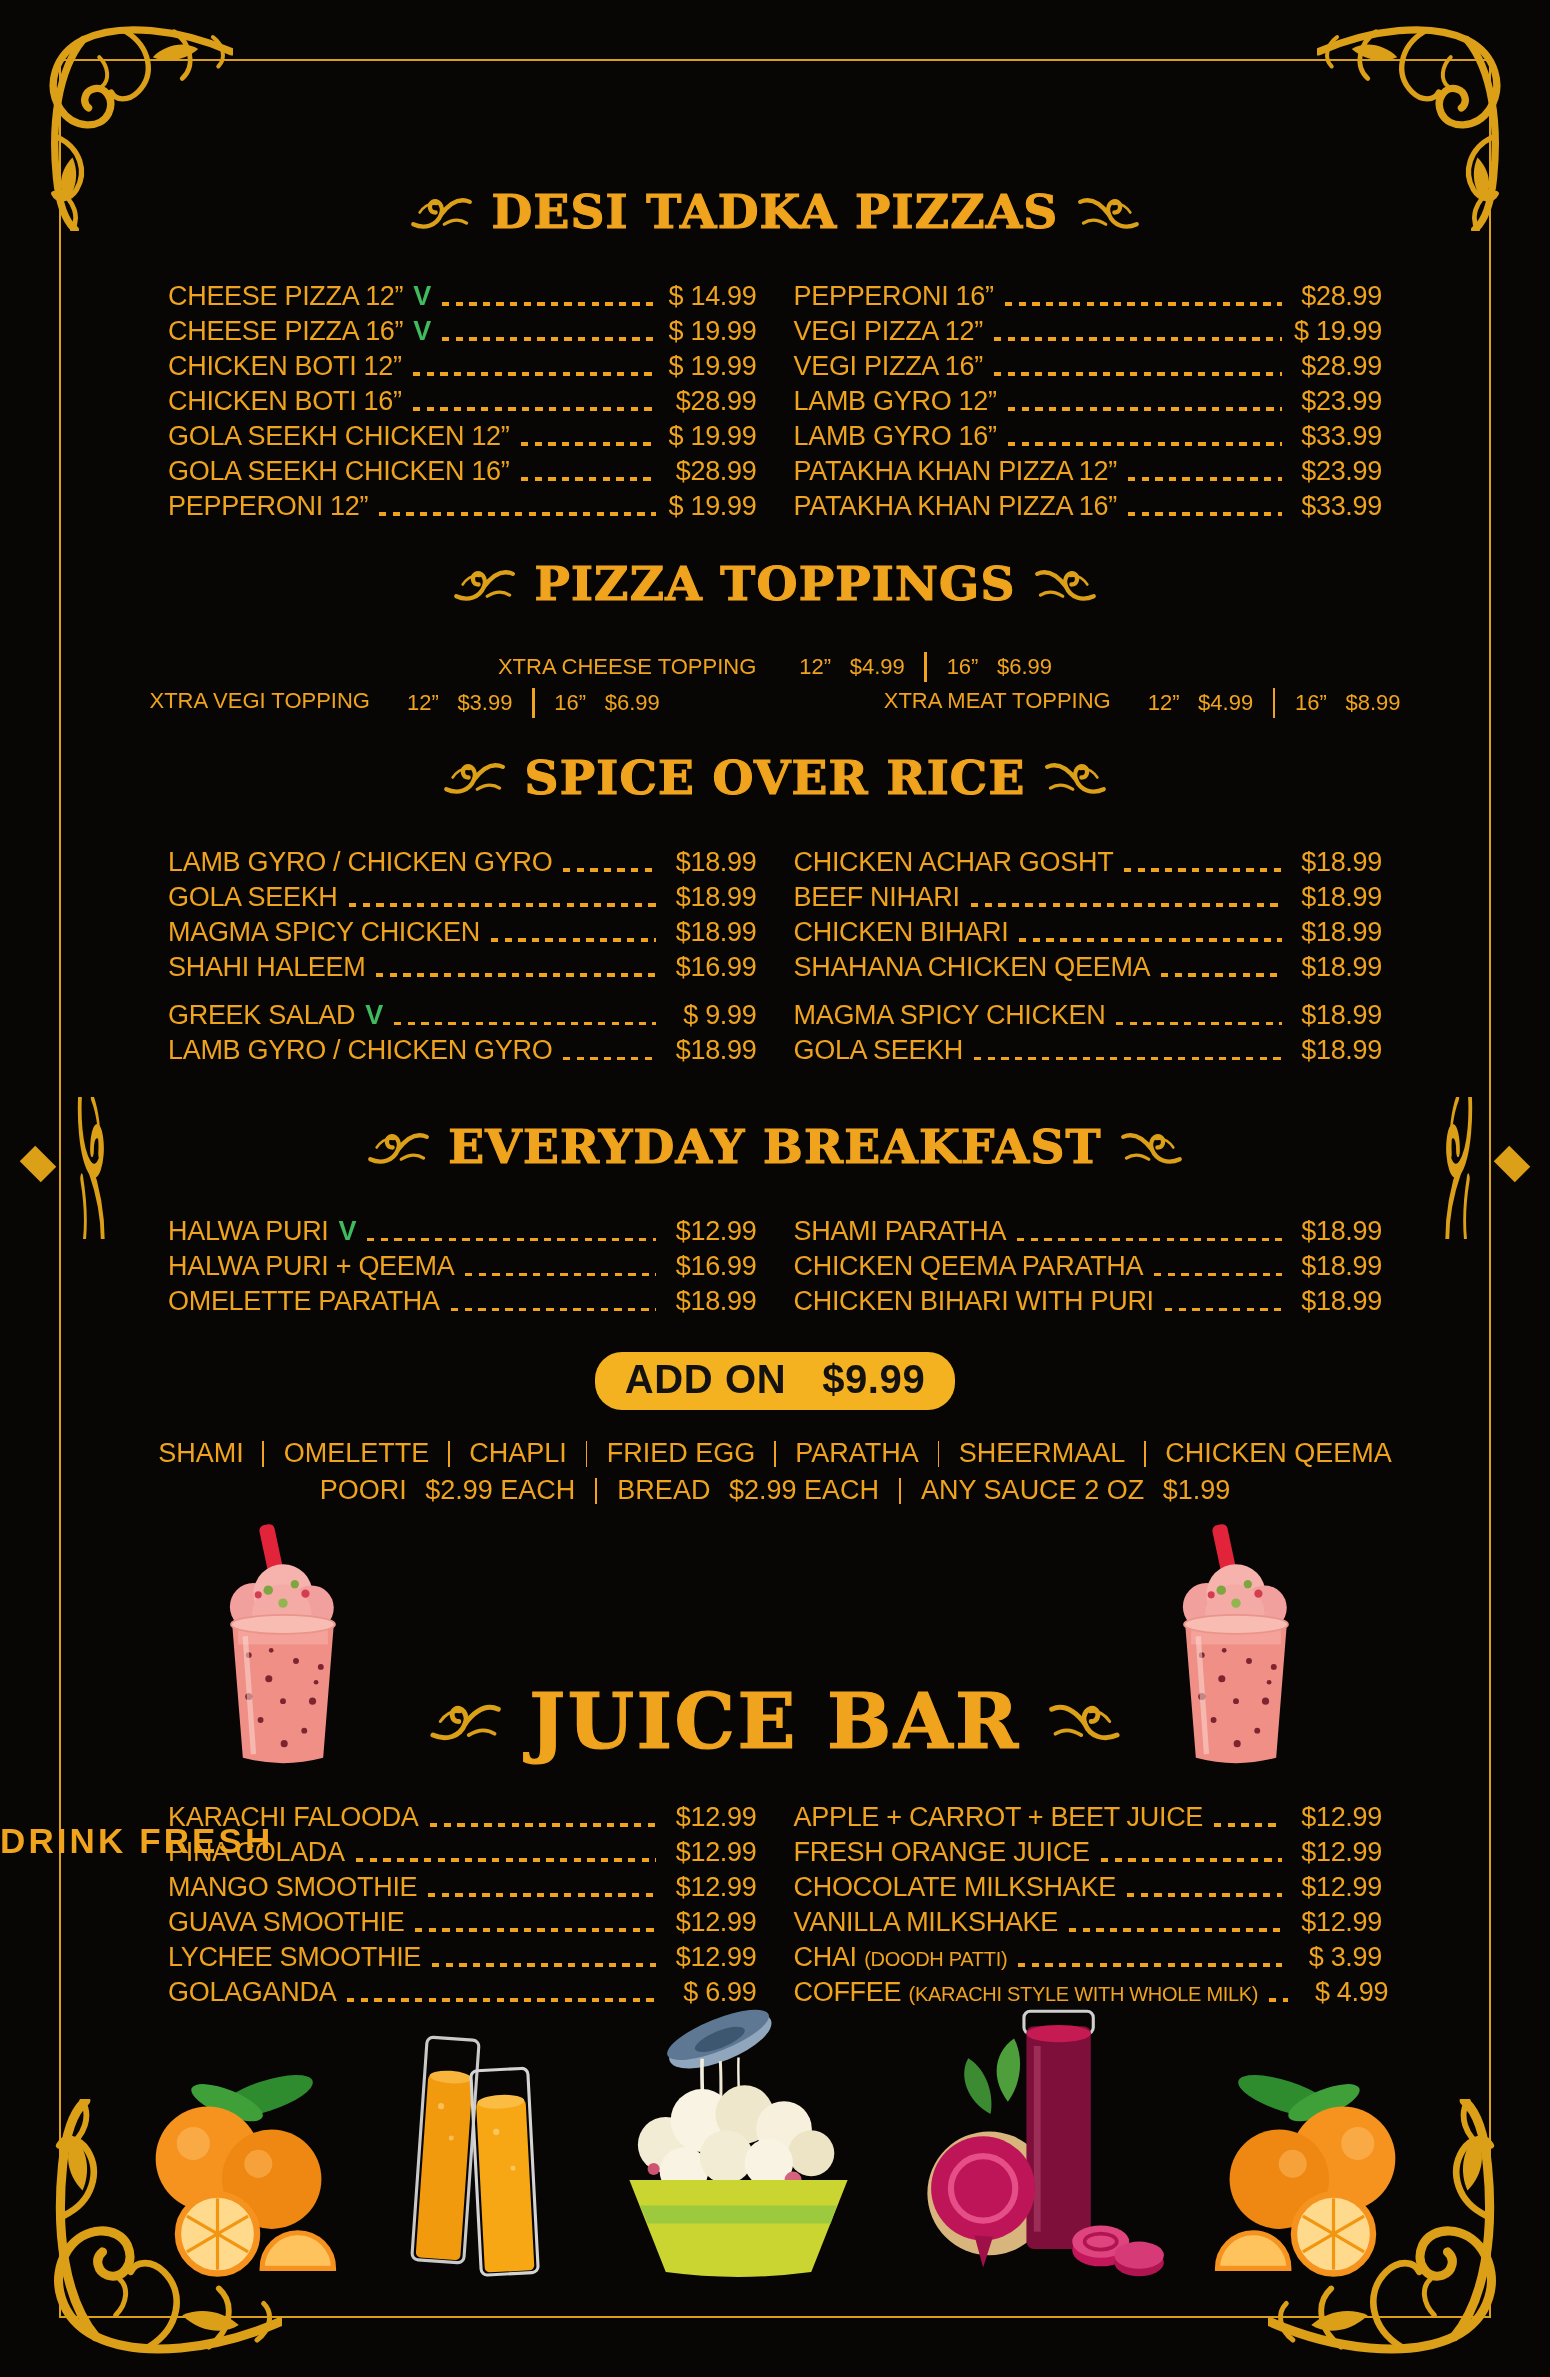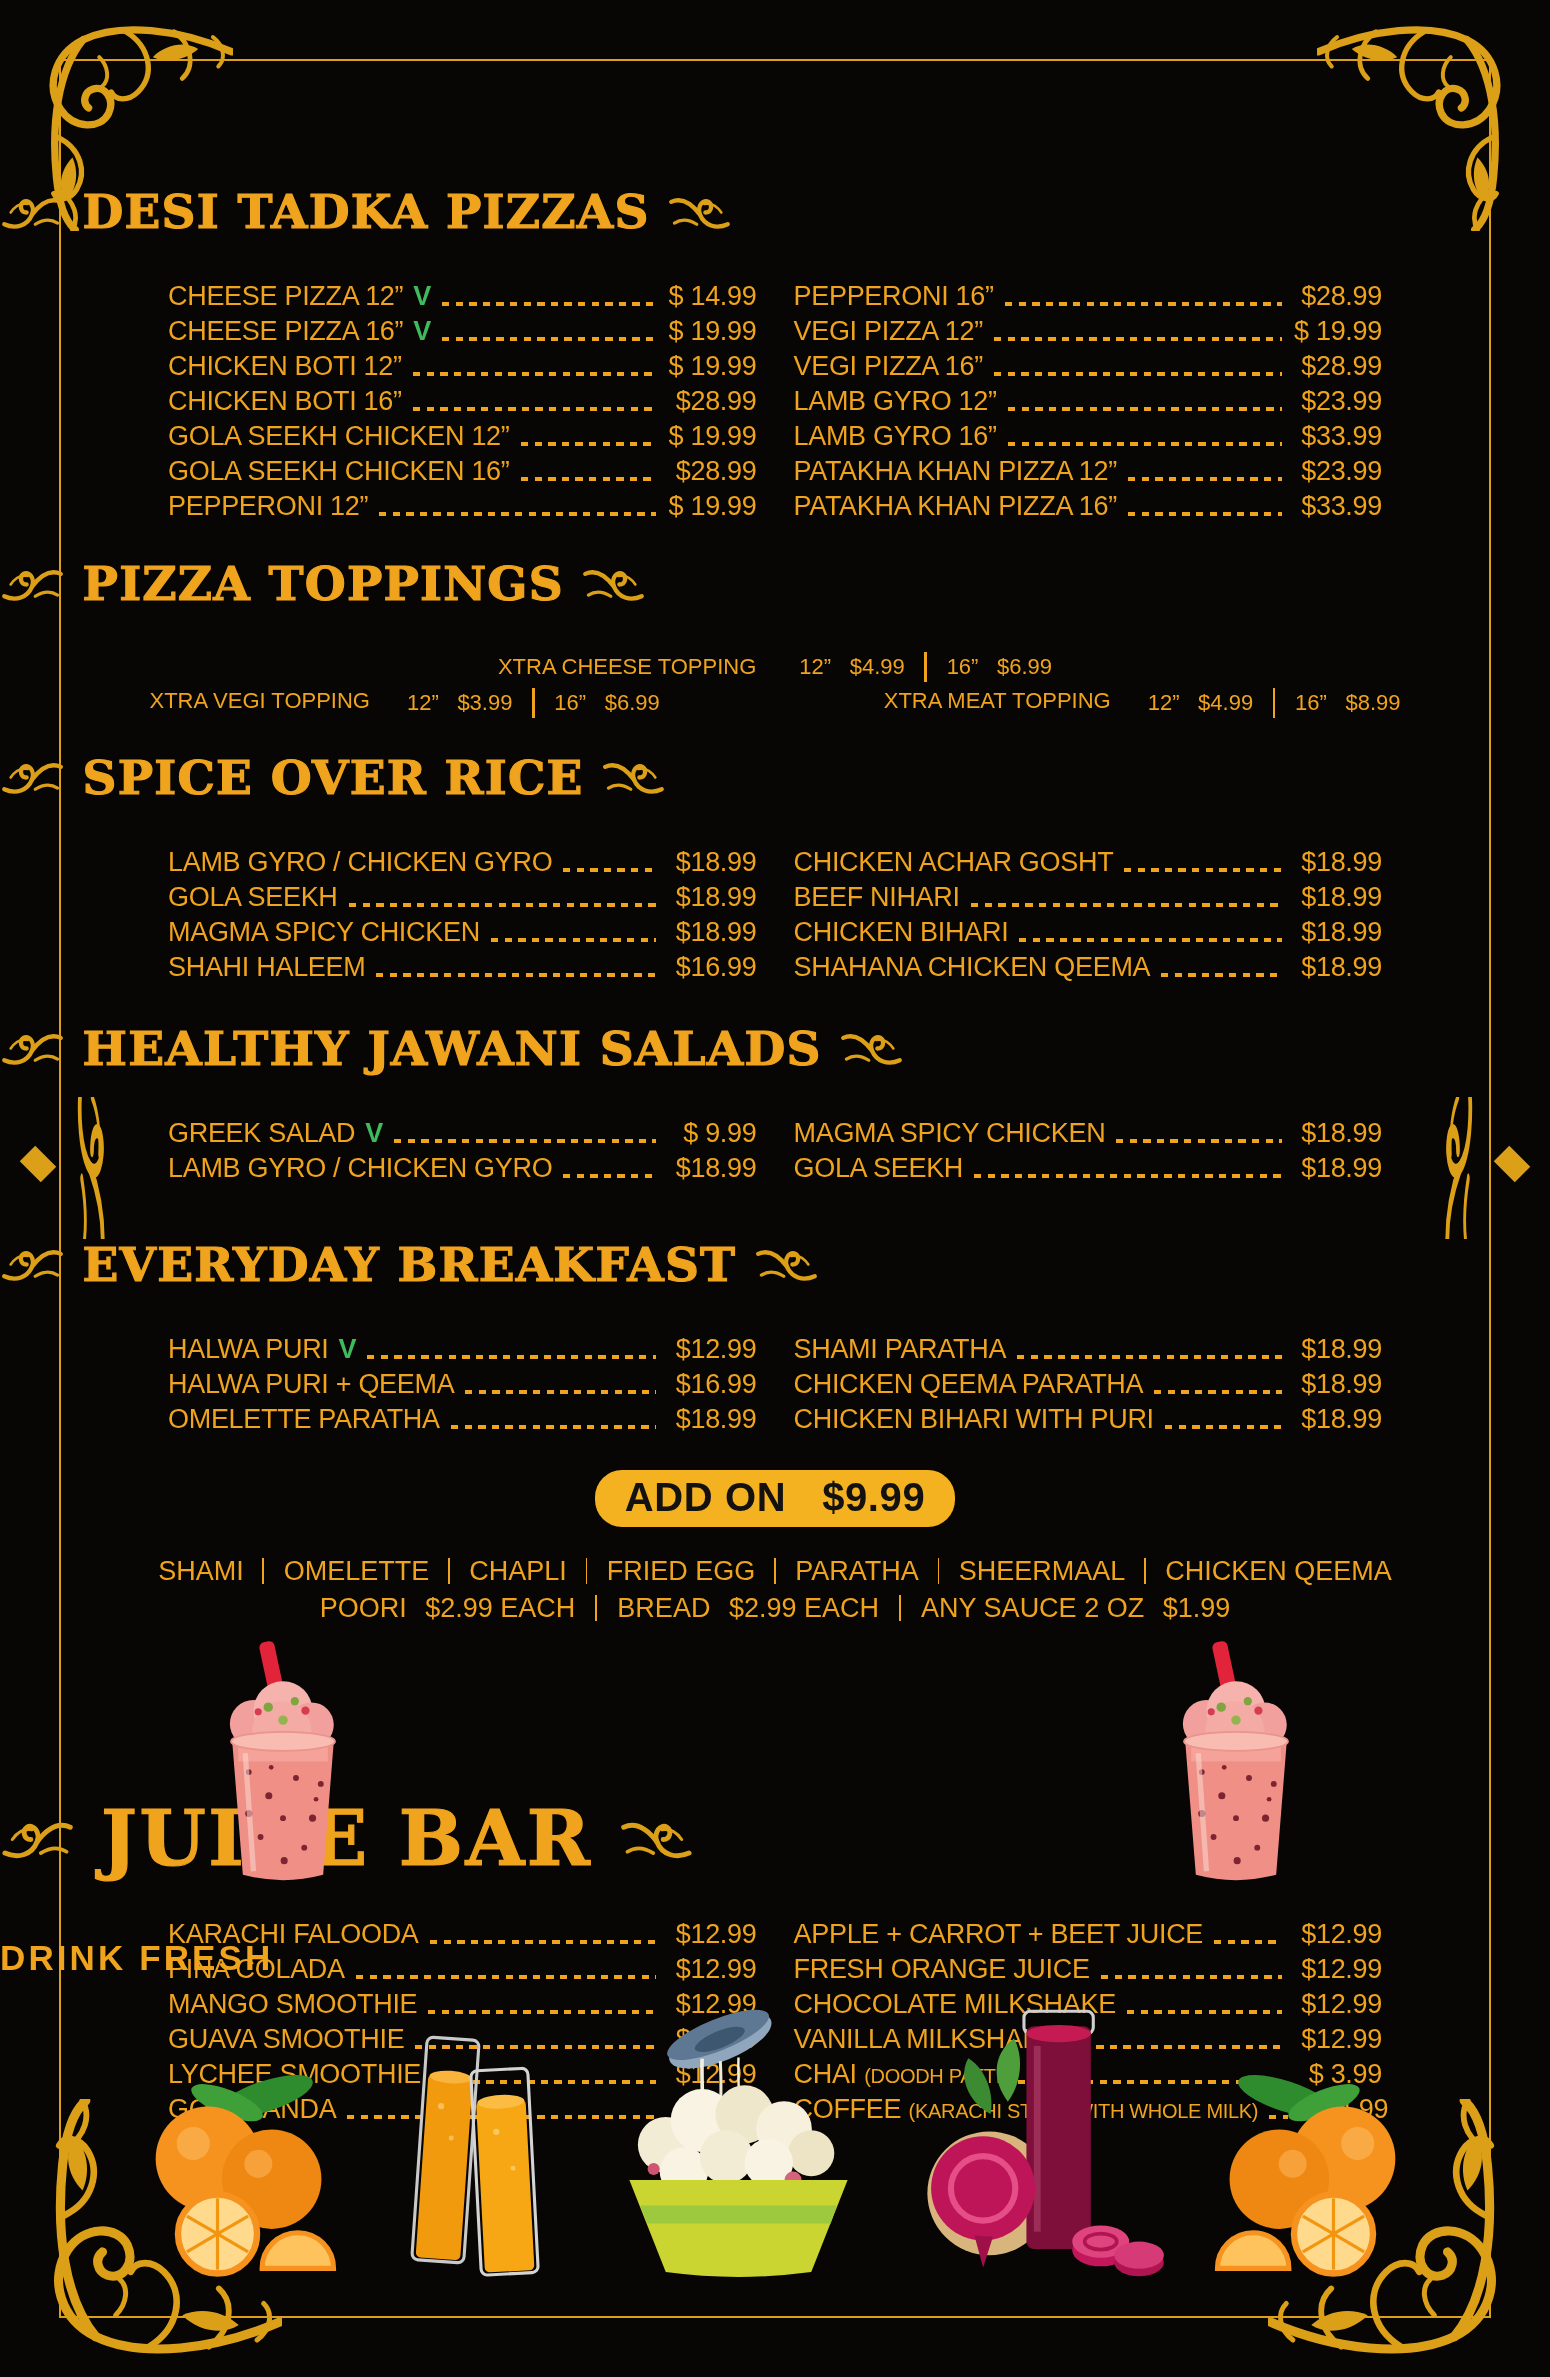--- a/index.html
+++ b/index.html
@@ -13,21 +13,21 @@
   .corner.tr{right:18.6px;top:17.3px;transform:scaleX(-1);}
   .corner.bl{left:16px;bottom:12.4px;width:266px;height:266px;transform:scaleY(-1);}
   .corner.br{right:16px;bottom:12.4px;width:266px;height:266px;transform:scale(-1,-1);}
   .diamond{position:absolute;width:22px;height:22px;background:var(--gold-deep,#D9A018);}
   .diamond.l{left:27px;top:1153px;transform:rotate(45deg) scale(1.35,1);}
   .diamond.r{right:27px;top:1153px;transform:rotate(45deg) scale(1.35,1);}
   .sidecurl{position:absolute;width:56px;height:142px;color:var(--gold-deep,#D9A018);}
   .sidecurl.l{left:64px;top:1097px;}
   .sidecurl.r{right:64px;top:1097px;transform:scaleX(-1);}
   
-  .h1{display:flex;align-items:center;justify-content:flex-start;gap:18.6px;
+  .h1{display:flex;align-items:center;justify-content:center;gap:18.6px;
       font-family:"DejaVu Serif","Liberation Serif",serif;font-weight:700;font-size:47px;line-height:56px;
       letter-spacing:1.2px;color:var(--gold,#F0A41E);-webkit-text-stroke:1.2px var(--gold,#F0A41E);white-space:nowrap;}
   .h1 .fl{width:64px;height:43px;color:var(--gold-deep,#D9A018);flex:none;}
   .h1 .fl.mir{transform:scaleX(-1);}
   .h1.big{font-size:76px;line-height:74px;gap:27px;letter-spacing:2.5px;}
   .h1.big .fl{width:74px;height:51px;}
   .subtitle{margin-top:10px;text-align:left;font-size:35px;line-height:37px;font-weight:700;letter-spacing:3.1px;}
   
   .cols{width:1214px;margin:0 auto;display:flex;gap:37px;}
   .col{flex:1 1 0;min-width:0;}
@@ -454,29 +454,20 @@
           <div class="row">
             <span class="nm"><span>SHAHANA CHICKEN QEEMA</span></span>
             <span class="dots"></span>
             <span class="pr">$18.99</span>
           </div>
         </div>
     </div>
   </section>
 
   <section class="sec-salads">
-    <h2 class="h1">
-      <svg class="fl" viewBox="0 0 120 80">
-          <use href="#def-flourish"></use>
-        </svg>
-      <span>HEALTHY JAWANI SALADS</span>
-      <svg class="fl mir" viewBox="0 0 120 80">
-          <use href="#def-flourish"></use>
-        </svg>
-    </h2>
     <div class="cols">
       <div class="col">
 
           <div class="row">
             <span class="nm"><span>GREEK SALAD</span><span class="veg">V</span></span>
             <span class="dots"></span>
             <span class="pr">$ 9.99</span>
           </div>
 
           <div class="row">

